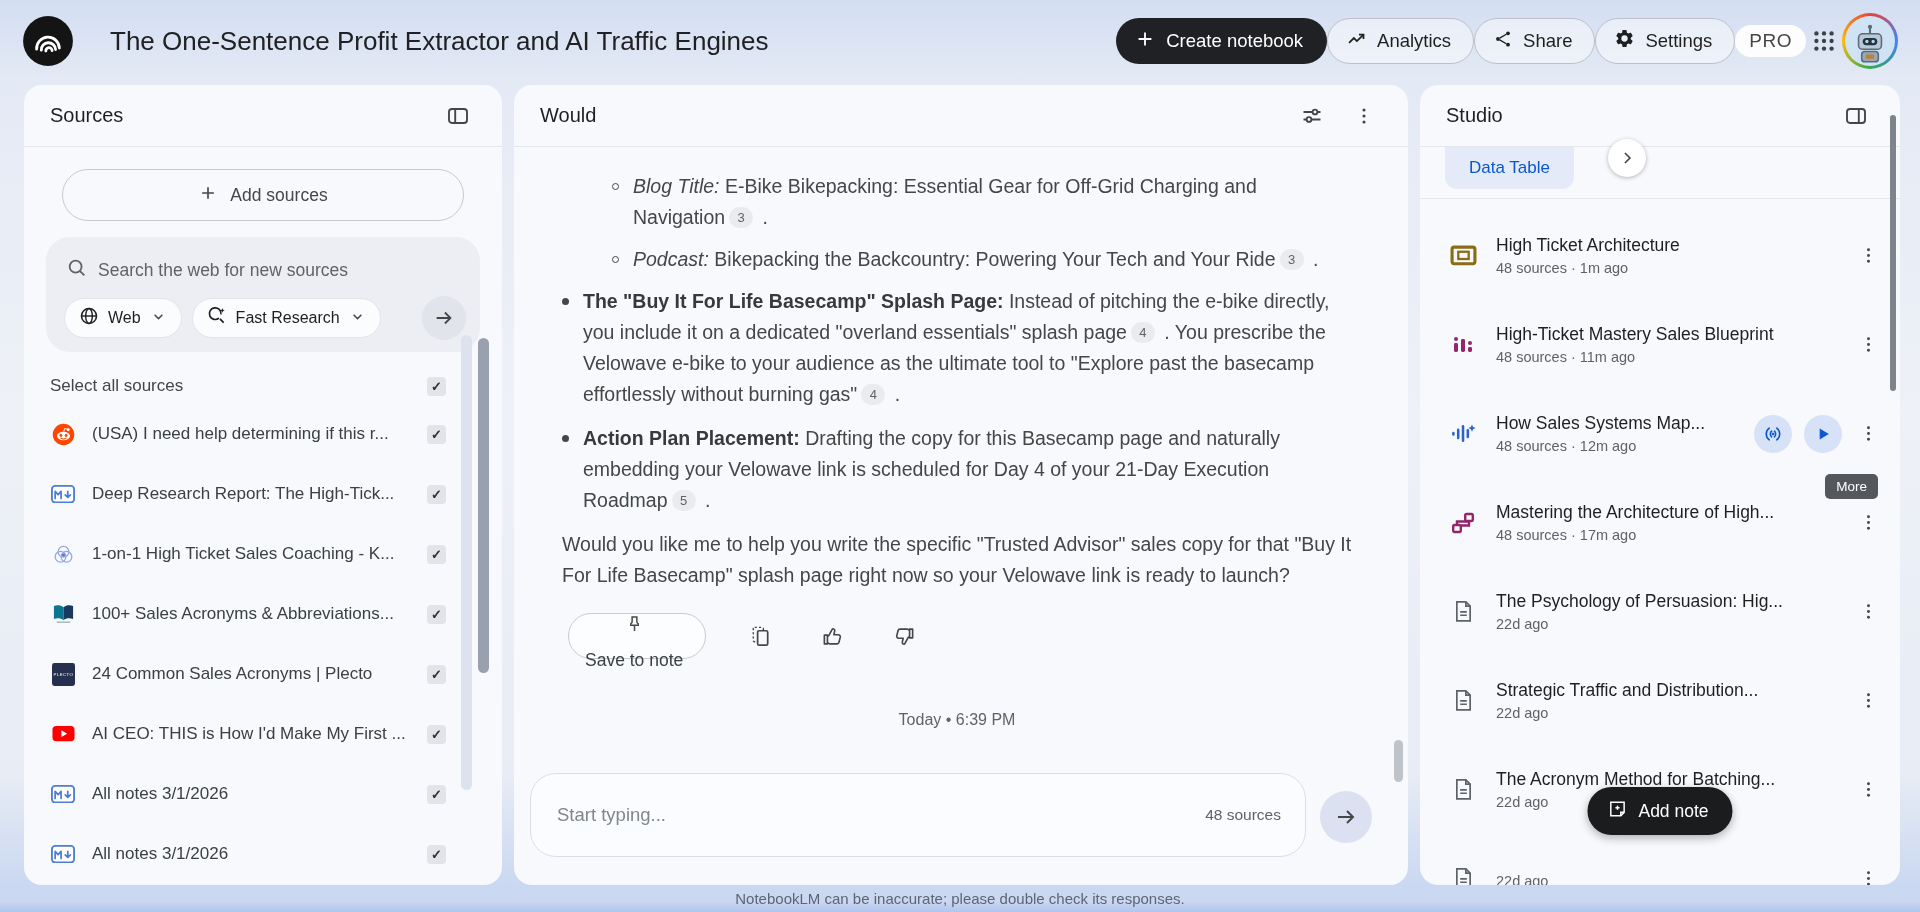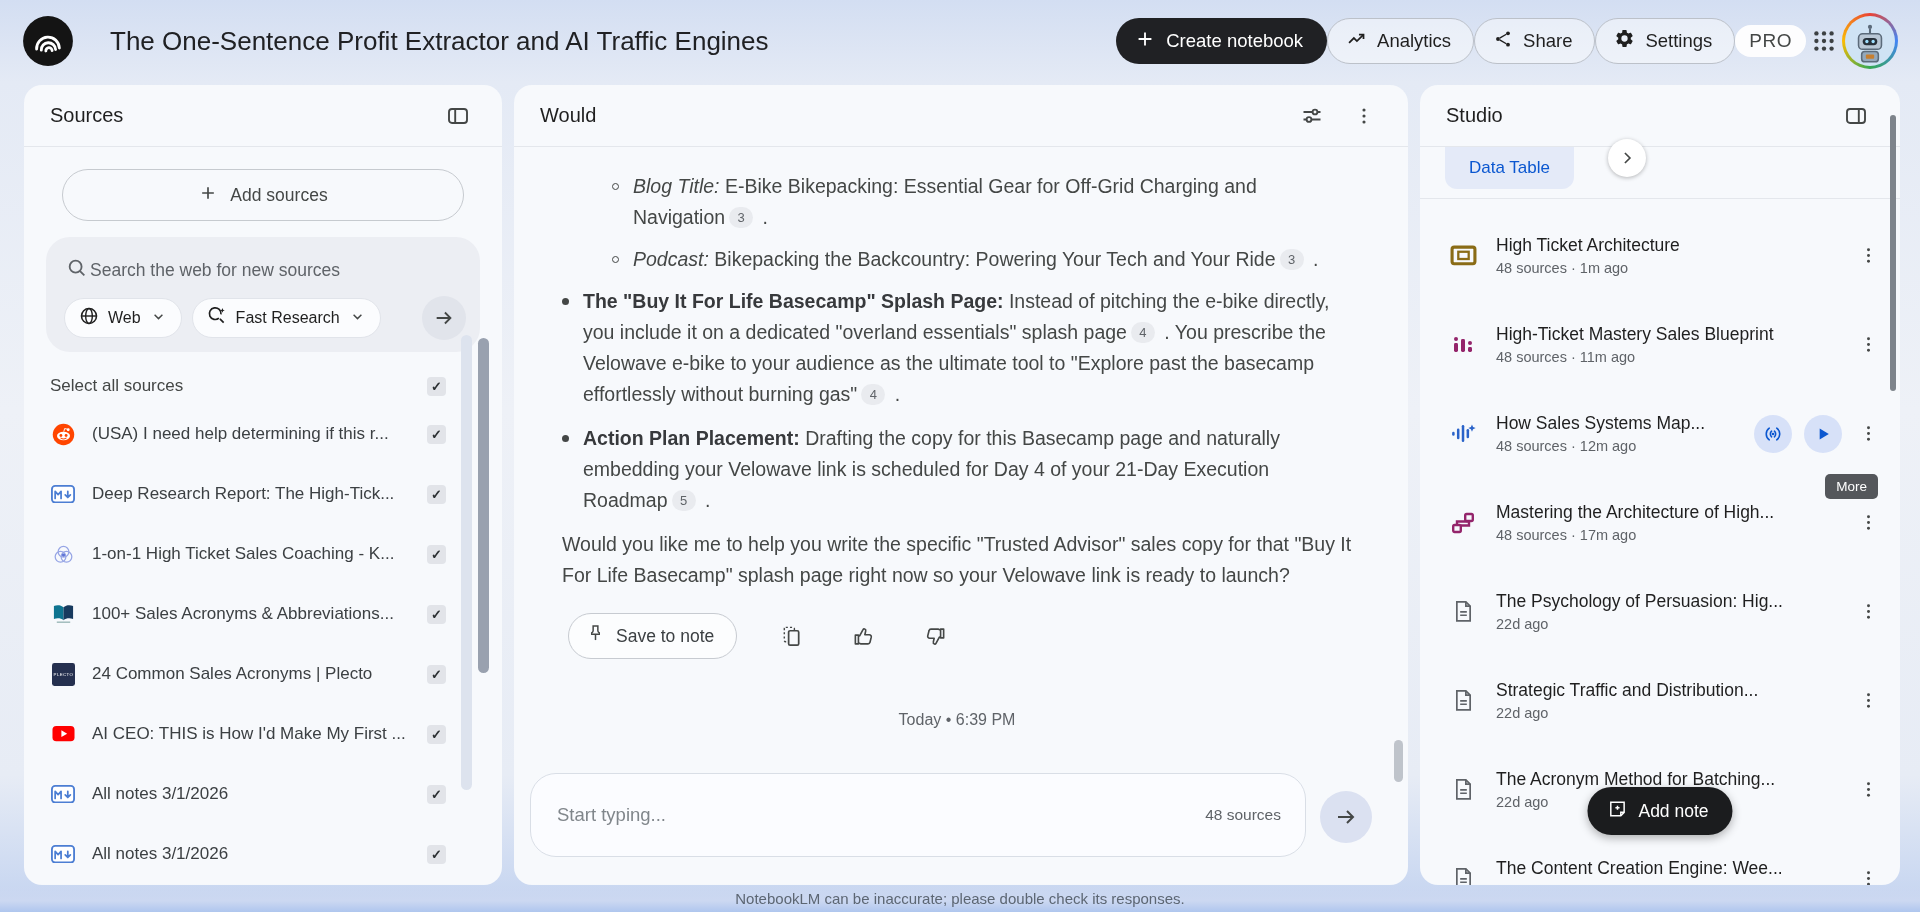--- a/index.html
+++ b/index.html
@@ -31,21 +31,21 @@
   .panel-studio { flex:1; }
   .panel-header { height:62px; display:flex; align-items:center; padding:0 26px; border-bottom:1px solid #e4e7ec; }
   .panel-title { font-size:20px; color:#1f1f1f; }
   .panel-header .spacer { flex:1; }
   .icon-btn { width:36px; height:36px; display:flex; align-items:center; justify-content:center; border-radius:50%; }
 
   
   .sources-body { padding:22px 16px 8px; }
   .add-sources-btn { width:402px; height:52px; border:1px solid #c6cacf; border-radius:26px; display:flex; align-items:center; justify-content:center; gap:12px; font-size:17.5px; color:#444746; background:transparent; margin:0 auto; }
   .search-card { background:#eceef3; border-radius:24px; margin:16px 6px 0 6px; padding:16px 16px 14px 18px; position:relative; }
-  .search-row { display:flex; align-items:center; gap:2px; color:#5f6368; font-size:17.5px; padding:4px 2px 14px; }
+  .search-row { display:flex; align-items:center; gap:10px; color:#5f6368; font-size:17.5px; padding:4px 2px 14px; }
   .chips-row { display:flex; align-items:flex-start; gap:10px; }
   .chip-sm { background:#fbfcfe; border:1px solid #e1e4ea; border-radius:20px; height:40px; display:flex; align-items:center; gap:9px; padding:0 14px; font-size:16px; color:#1f1f1f; }
   .search-send { position:absolute; right:14px; bottom:12px; width:44px; height:44px; border-radius:50%; background:#e1e4eb; display:flex; align-items:center; justify-content:center; }
   .select-all-row { display:flex; align-items:center; padding:24px 40px 6px 10px; font-size:17px; color:#444746; }
   .select-all-row .cb { margin-left:auto; }
   .source-list { padding:2px 0 0; }
   .src-row { height:60px; display:flex; align-items:center; padding:0 40px 0 10px; }
   .src-icon { width:26px; flex:0 0 26px; display:flex; align-items:center; justify-content:center; margin-right:16px; }
   .src-title { font-size:17px; color:#3c4043; white-space:nowrap; overflow:hidden; text-overflow:ellipsis; flex:1; min-width:0; padding-right:14px; }
   .cb { width:19px; height:19px; border-radius:4px; background:#e2e4e9; display:flex; align-items:center; justify-content:center; flex:0 0 19px; }
@@ -60,21 +60,21 @@
   .marker { flex:0 0 auto; margin:12px 14px 0 0; }
   .blk.bullet > .marker { width:7px; height:7px; border-radius:50%; background:#444746; }
   .blk.sub > .marker { width:7px; height:7px; border-radius:50%; border:1.8px solid #444746; background:transparent; }
   .blk.para { margin-top:6px; }
   .blk-body { max-width:805px; }
   .blk.sub .blk-body { max-width:700px; }
   .seg-it { font-style:italic; }
   .seg-b { font-weight:700; color:#37393c; }
   .seg-cite { display:inline-flex; align-items:center; justify-content:center; min-width:24px; height:21px; border-radius:11px; background:#e9ebef; color:#5f6368; font-size:13px; margin:0 4px; transform:translateY(-2px); }
   .chat-actions { display:flex; align-items:center; gap:36px; margin:22px 0 0 6px; }
-  .save-pill { height:46px; border:1px solid #c7cbd1; border-radius:23px; background:#fcfdfe; display:flex; align-items:center; gap:10px; padding:0 22px 0 16px; font-size:17.5px; color:#3c4043; }
+  .save-pill { height:46px; border:1px solid #c7cbd1; border-radius:23px; background:#fcfdfe; display:flex; align-items:center; gap:10px; padding:0 22px 0 16px; font-size:17.5px; color:#3c4043;flex-direction:column; }
   .chat-timestamp { text-align:center; color:#5f6368; font-size:16px; margin-top:52px; }
   .chat-input { position:absolute; left:16px; bottom:28px; width:776px; height:84px; border:1.5px solid #d9dee6; border-radius:26px; background:#fbfcff; display:flex; align-items:center; padding:0 24px 0 26px; }
   .chat-placeholder { color:#80868b; font-size:18.5px; }
   .chat-count { margin-left:auto; color:#5f6368; font-size:15.5px; }
   .send-btn { position:absolute; right:36px; bottom:42px; width:52px; height:52px; border-radius:50%; background:#dbe1f1; display:flex; align-items:center; justify-content:center; }
   .chat-scroll-thumb { position:absolute; right:5px; top:655px; width:9px; height:42px; border-radius:5px; background:#bfc4cb; }
 
   
   .studio-chip-row { position:relative; height:52px; border-bottom:1px solid #e4e7ec; }
   .studio-chip { position:absolute; left:25px; top:0; height:42px; display:flex; align-items:center; padding:0 24px; background:#e4eaf8; color:#0b57d0; font-size:17px; border-radius:0 0 12px 12px; }
@@ -646,21 +646,20 @@
 
   <div class="st-row">
     <span class="st-icon">
             <svg viewBox="0 0 20 24" width="19">
               <path d="M3 2h9.5L17 6.5V22H3z" fill="none" stroke="#5f6368" stroke-width="1.8"></path>
               <path d="M12.5 2v4.5H17" fill="none" stroke="#5f6368" stroke-width="1.8"></path>
               <path d="M6.5 12.5h7M6.5 16h7" stroke="#5f6368" stroke-width="1.6"></path>
             </svg>
           </span>
     <span class="st-text">
-      <div class="st-title">The Content Creation Engine: Wee...</div>
       <div class="st-meta">22d ago</div>
     </span>
     <span class="st-actions"></span>
     <button class="st-more">
       <svg viewBox="0 0 24 24" width="21">
               <g fill="#444746">
                 <circle cx="12" cy="5.5" r="1.7"></circle>
                 <circle cx="12" cy="12" r="1.7"></circle>
                 <circle cx="12" cy="18.5" r="1.7"></circle>
               </g>

